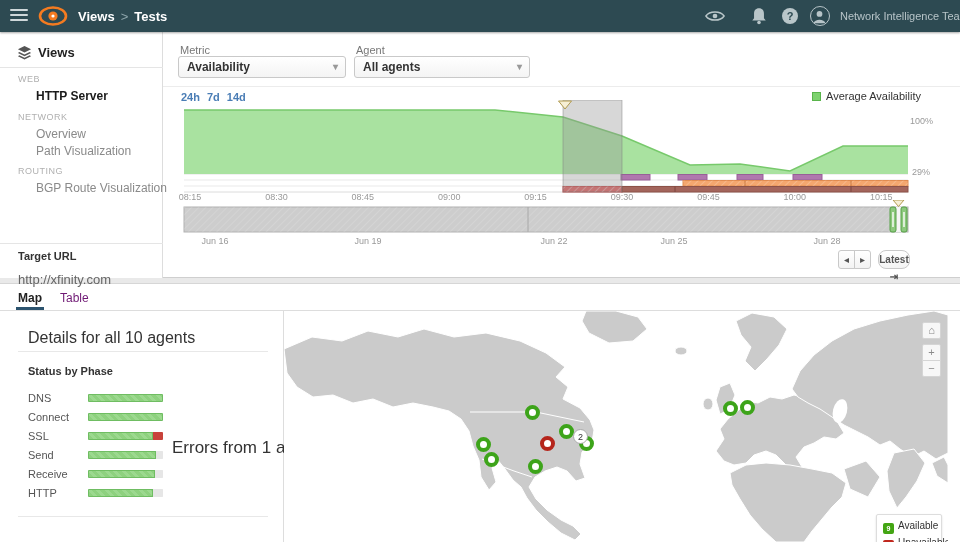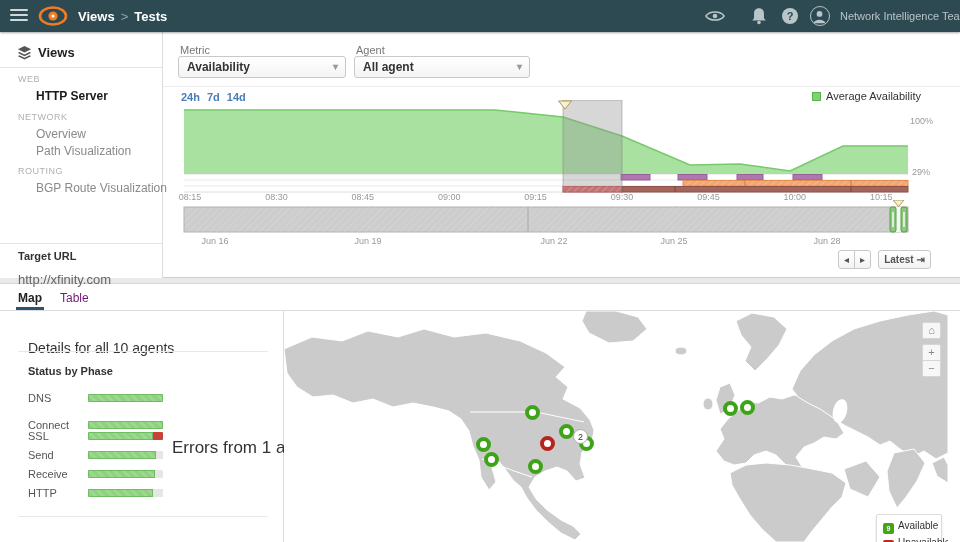--- a/index.html
+++ b/index.html
@@ -48,32 +48,32 @@
   
   .tickbox span { position:absolute; transform:translateX(-50%); font-size:9px; color:#999; white-space:nowrap; }
 
   
   #showing { left:178px; top:252px; font-size:12px; color:#666; }
   #showing b { color:#222; }
   #showing .ago { color:#aaa; }
   .btn { position:absolute; height:19px; background:linear-gradient(#fff,#f3f3f3); border:1px solid #c9c9c9; border-radius:3px; font-size:10px; color:#555; text-align:center; cursor:pointer; }
   #pager-prev { left:838px; top:250px; width:17px; border-radius:3px 0 0 3px; line-height:17px; }
   #pager-next { left:854px; top:250px; width:17px; border-radius:0 3px 3px 0; line-height:17px; }
-  #latest-btn { left:878px; top:250px; width:53px; font-size:10px; font-weight:bold; line-height:17px; }
+  #latest-btn { left:878px; top:250px; width:32px; font-size:10px; font-weight:bold; line-height:17px;border-radius:8px; }
 
   
   .tab { position:absolute; top:291px; font-size:12px; cursor:pointer; }
   #tab-map { left:18px; color:#222; font-weight:bold; }
   #tab-map::after { content:""; position:absolute; left:-2px; right:-2px; top:16px; height:3px; background:#2c536e; }
   #tab-table { left:60px; color:#701a75; }
   #tabs-sep { left:0; top:310px; width:960px; height:1px; background:#ddd; }
 
   
   #details { left:0; top:311px; width:284px; height:231px; background:#fff; border-right:1px solid #ddd; }
-  #details .title { position:absolute; left:28px; top:18px; font-size:14px; color:#333;margin-top:11px; }
+  #details .title { position:absolute; left:28px; top:18px; font-size:16px; color:#333; }
   .hr { position:absolute; left:18px; width:250px; height:1px; background:#e8e8e8; }
   #details .sect { position:absolute; left:28px; top:54px; font-size:11px; font-weight:bold; color:#333; }
   .ph-row { position:absolute; left:0; width:284px; height:19px; }
   .ph-name { position:absolute; left:28px; top:0; font-size:11px; color:#555; }
   .ph-bar { position:absolute; left:88px; top:2px; width:75px; height:8px; background:#eee; border-radius:1px; overflow:hidden; display:flex; }
   .seg-green { background:repeating-linear-gradient(45deg,#8ed17f 0 3px,#9cd98f 3px 6px); border:1px solid #6fbd62; height:100%; }
   .seg-red { background:#c8423a; height:100%; }
   .seg-gray { background:#e6e6e6; height:100%; }
   .ph-note { position:absolute; left:172px; top:8px; font-size:17px; color:#333; white-space:nowrap; }
 
@@ -150,21 +150,21 @@
       <div class="url">http://xfinity.com</div>
     </div>
   </div>
 
   <div class="fld-label abs" style="left:180px">Metric</div>
   <div class="select abs" style="left:178px;width:168px">
     <span>Availability</span><span class="chev">▾</span>
   </div>
   <div class="fld-label abs" style="left:356px">Agent</div>
   <div class="select abs" style="left:354px;width:176px">
-    <span>All agent</span><span class="chev">▾</span>
+    <span>All agents</span><span class="chev">▾</span>
   </div>
   <div id="filter-sep" class="abs"></div>
 
   <div id="ranges" class="abs">
     <span>24h</span><span>7d</span><span>14d</span>
   </div>
   <div id="legend1" class="abs">
     <span class="chip"></span><span>Average Availability</span>
   </div>
   <div class="ylab abs" style="left:910px;top:116px">100%</div>
@@ -255,21 +255,21 @@
     <div class="title">Details for all 10 agents</div>
     <div class="hr" style="top:40px"></div>
     <div class="sect">Status by Phase</div>
     <div id="phase-rows">
         <div class="ph-row" style="top: 81px;">
           <span class="ph-name">DNS</span>
           <span class="ph-bar">
             <span class="seg-green" style="width: 100%;"></span>
           </span>
         </div>
-        <div class="ph-row" style="top: 108px;">
+        <div class="ph-row" style="top: 100px;">
           <span class="ph-name">Connect</span>
           <span class="ph-bar">
             <span class="seg-green" style="width: 100%;"></span>
           </span>
         </div>
         <div class="ph-row" style="top: 119px;">
           <span class="ph-name">SSL</span>
           <span class="ph-bar">
             <span class="seg-green" style="width: 87%;"></span>
             <span class="seg-red" style="width: 13%;"></span>

